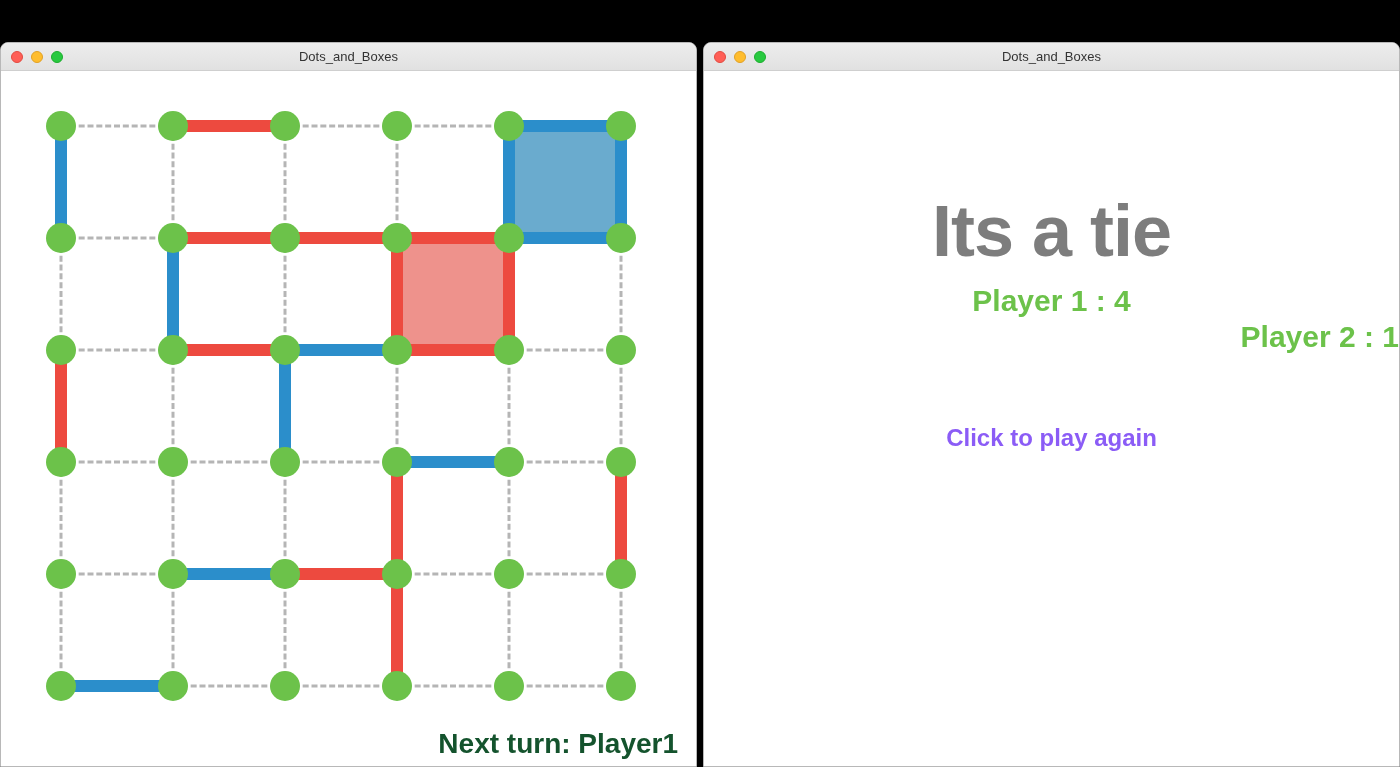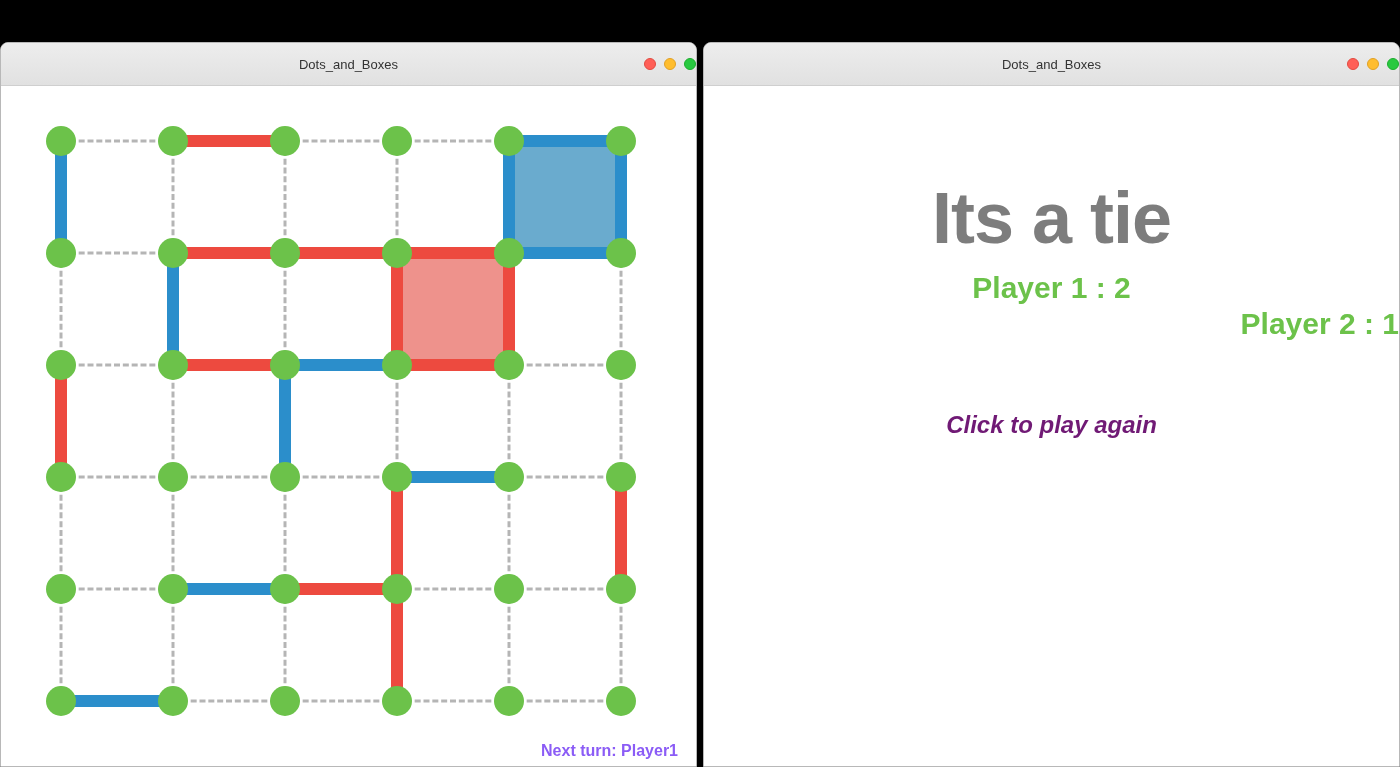--- a/index.html
+++ b/index.html
@@ -27,27 +27,26 @@
     flex: 1;
     background: #fff;
     border: 1px solid #b8b8b8;
     border-radius: 8px 8px 0 0;
     overflow: hidden;
     display: flex;
     flex-direction: column;
     position: relative;
   }
   .titlebar {
-    height: 43px;
+    height: 28px;
     background: linear-gradient(#ededed, #e1e1e1);
     border-bottom: 1px solid #cfcfcf;
     display: flex;
     align-items: center;
     position: relative;
-    justify-content: flex-end;
   }
   .traffic {
     display: flex;
     gap: 8px;
     margin-left: 10px;
   }
   .tl {
     width: 12px; height: 12px; border-radius: 50%;
   }
   .tl.red { background: #ff5f57; border: 0.5px solid #e24b41; }
@@ -109,28 +108,28 @@
     z-index: 1;
   }
   .box.red { background: #ee928c; }
   .box.blue { background: #6aabce; }
 
   .turnlabel {
     position: absolute;
     right: 18px;
     bottom: 6px;
     font-weight: 700;
-    font-size: 16px;
-    color: #8b5cf6;
+    font-size: 28px;
+    color: #14532d;
   }
 
   
   .result {
     text-align: center;
-    padding-top: 91px;
+    padding-top: 119px;
   }
   .result .headline {
     font-size: 72px;
     font-weight: 800;
     color: #7d7d7d;
     letter-spacing: -1px;
   }
   .result .scoreshdr {
     margin-top: 80px;
     font-size: 46px;
@@ -141,23 +140,22 @@
     font-size: 30px;
     font-weight: 700;
     color: #6cc24a;
     margin-top: 12px;
   }
   .result .scoreline + .scoreline { margin-top: 2px; text-align: right; }
   .result .playagain {
     margin-top: 70px;
     font-size: 24px;
     font-weight: 700;
-    color: #701a75;
+    color: #8b5cf6;
     cursor: pointer;
-    font-style: italic;
   }
 </style>
 </head>
 <body>
 
 <div class="blackbar"></div>
 
 <div class="windows">
 
   <div class="window">
@@ -279,20 +277,20 @@
       <div class="traffic">
         <div class="tl red"></div>
         <div class="tl yel"></div>
         <div class="tl grn"></div>
       </div>
       <div class="title">Dots_and_Boxes</div>
     </div>
     <div class="content">
       <div class="result">
         <div class="headline">Its a tie</div>
-        <div class="scoreline">Player 1 : 2</div>
+        <div class="scoreline">Player 1 : 4</div>
         <div class="scoreline">Player 2 : 1</div>
         <div class="playagain">Click to play again</div>
       </div>
     </div>
   </div>
 
 </div>
 
 </body></html>

